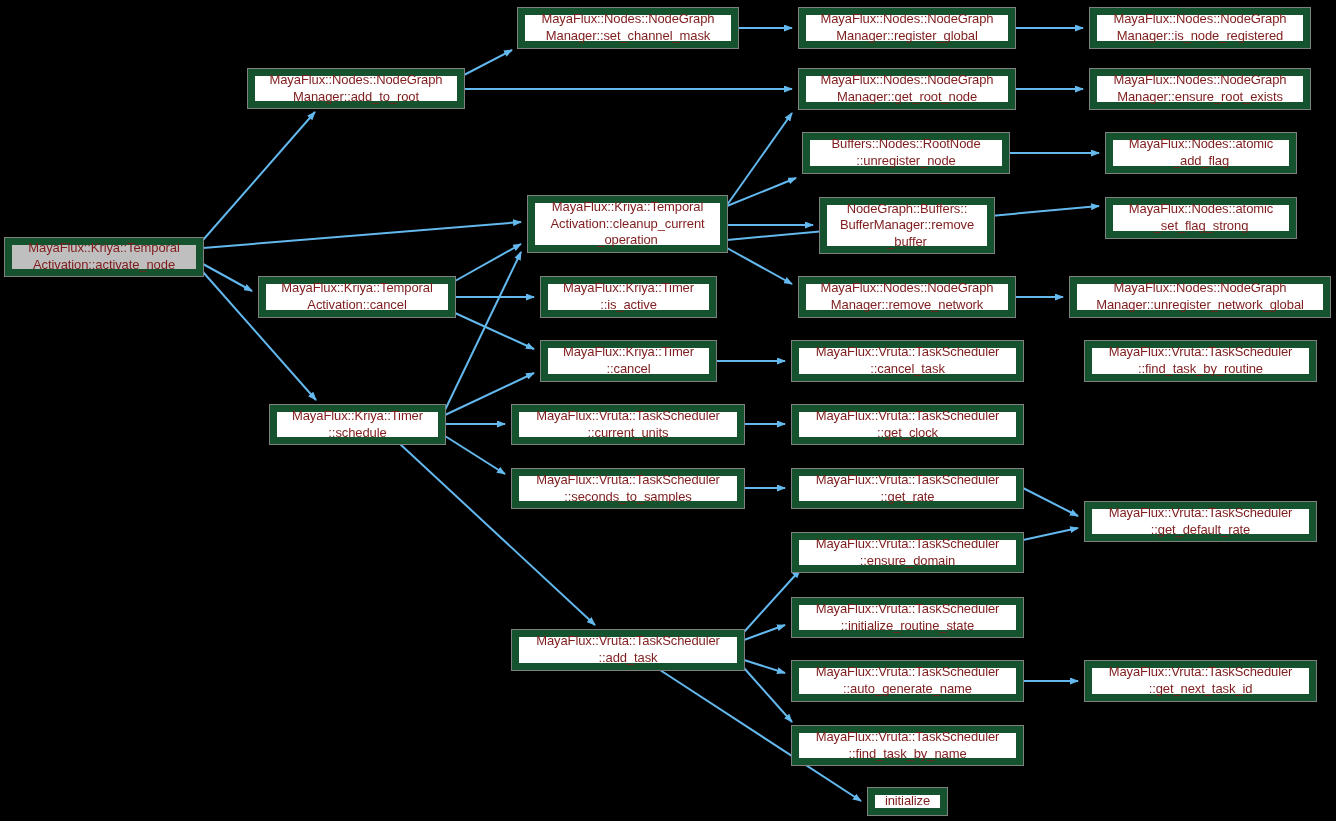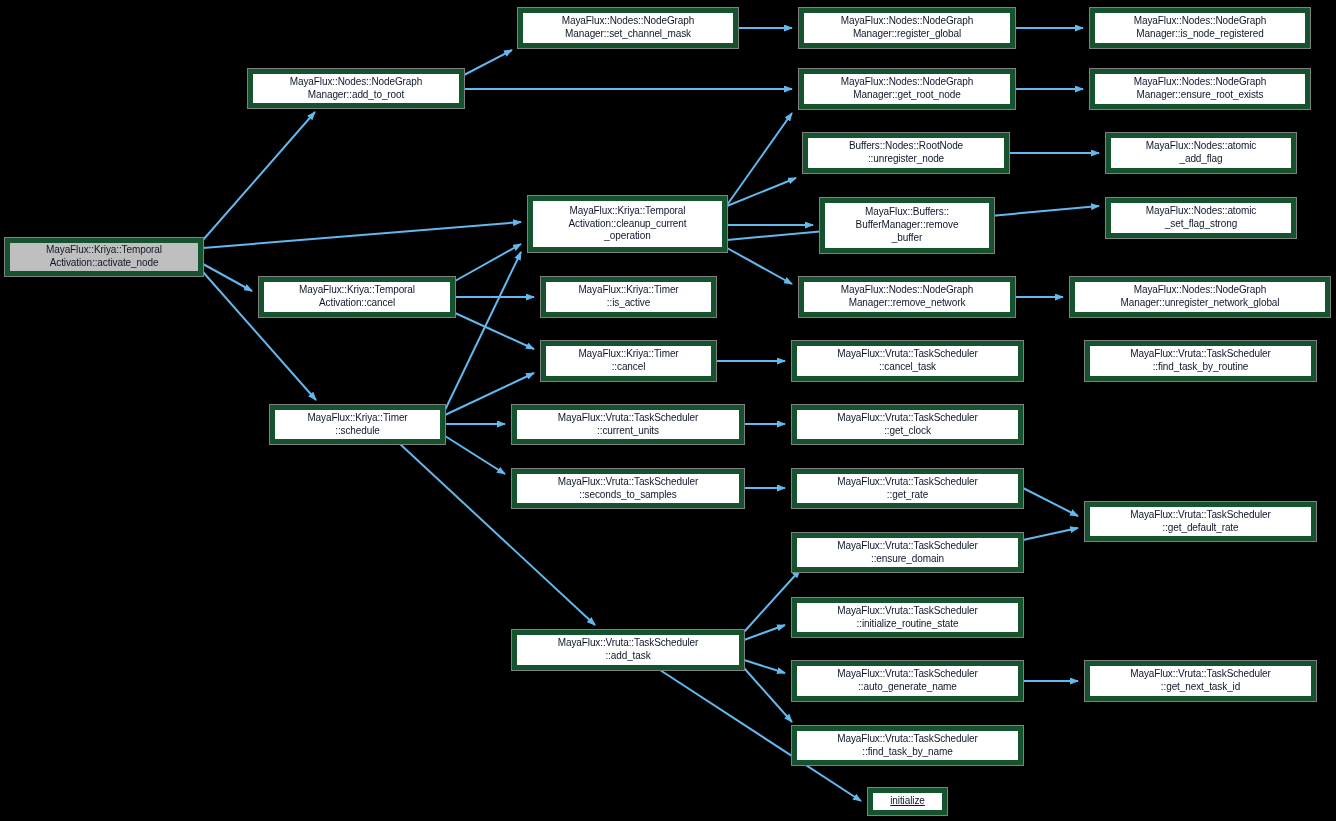--- a/index.html
+++ b/index.html
@@ -18,29 +18,29 @@
   svg#edges {
     position: absolute;
     top: 0; left: 0;
     width: 1336px;
     height: 821px;
   }
   .node {
     position: absolute;
     box-sizing: border-box;
     background: #ffffff;
-    border: 5px solid #14532d;
+    border: 7px solid #14532d;
     outline: 1px solid #808080;
     outline-offset: 0px;
     display: flex;
     align-items: center;
     justify-content: center;
     text-align: center;
-    color: #0f172a;
-    font-size: 10px;
+    color: #7f1d1d;
+    font-size: 13px;
     line-height: 1.28;
     letter-spacing: -0.1px;
     white-space: pre-line;
     z-index: 5;
   }
   .node.highlight {
     background: #bfbfbf;
   }
   .node-label {
     display: block;
@@ -114,21 +114,21 @@
 Manager::get_root_node</span></div>
       <div class="node" style="left: 1090px; top: 69px; width: 220px; height: 40px;"><span class="node-label">MayaFlux::Nodes::NodeGraph
 Manager::ensure_root_exists</span></div>
       <div class="node" style="left: 803px; top: 133px; width: 206px; height: 40px;"><span class="node-label">Buffers::Nodes::RootNode
 ::unregister_node</span></div>
       <div class="node" style="left: 1106px; top: 133px; width: 190px; height: 40px;"><span class="node-label">MayaFlux::Nodes::atomic
 _add_flag</span></div>
       <div class="node" style="left: 528px; top: 196px; width: 199px; height: 56px;"><span class="node-label">MayaFlux::Kriya::Temporal
 Activation::cleanup_current
 _operation</span></div>
-      <div class="node" style="left: 820px; top: 198px; width: 174px; height: 55px;"><span class="node-label">MayaFlux::Buffers::
+      <div class="node" style="left: 820px; top: 198px; width: 174px; height: 55px;"><span class="node-label">NodeGraph::Buffers::
 BufferManager::remove
 _buffer</span></div>
       <div class="node" style="left: 1106px; top: 198px; width: 190px; height: 40px;"><span class="node-label">MayaFlux::Nodes::atomic
 _set_flag_strong</span></div>
       <div class="node" style="left: 259px; top: 277px; width: 196px; height: 40px;"><span class="node-label">MayaFlux::Kriya::Temporal
 Activation::cancel</span></div>
       <div class="node" style="left: 541px; top: 277px; width: 175px; height: 40px;"><span class="node-label">MayaFlux::Kriya::Timer
 ::is_active</span></div>
       <div class="node" style="left: 799px; top: 277px; width: 216px; height: 40px;"><span class="node-label">MayaFlux::Nodes::NodeGraph
 Manager::remove_network</span></div>
@@ -157,16 +157,16 @@
       <div class="node" style="left: 792px; top: 598px; width: 231px; height: 39px;"><span class="node-label">MayaFlux::Vruta::TaskScheduler
 ::initialize_routine_state</span></div>
       <div class="node" style="left: 512px; top: 630px; width: 232px; height: 40px;"><span class="node-label">MayaFlux::Vruta::TaskScheduler
 ::add_task</span></div>
       <div class="node" style="left: 792px; top: 661px; width: 231px; height: 40px;"><span class="node-label">MayaFlux::Vruta::TaskScheduler
 ::auto_generate_name</span></div>
       <div class="node" style="left: 1085px; top: 661px; width: 231px; height: 40px;"><span class="node-label">MayaFlux::Vruta::TaskScheduler
 ::get_next_task_id</span></div>
       <div class="node" style="left: 792px; top: 726px; width: 231px; height: 39px;"><span class="node-label">MayaFlux::Vruta::TaskScheduler
 ::find_task_by_name</span></div>
-      <div class="node" style="left: 868px; top: 788px; width: 79px; height: 27px; text-decoration: underline;"><span class="node-label">initialize</span></div>
+      <div class="node" style="left: 868px; top: 788px; width: 79px; height: 27px;"><span class="node-label">initialize</span></div>
     </div>
 
 </div>
 
 </body></html>

